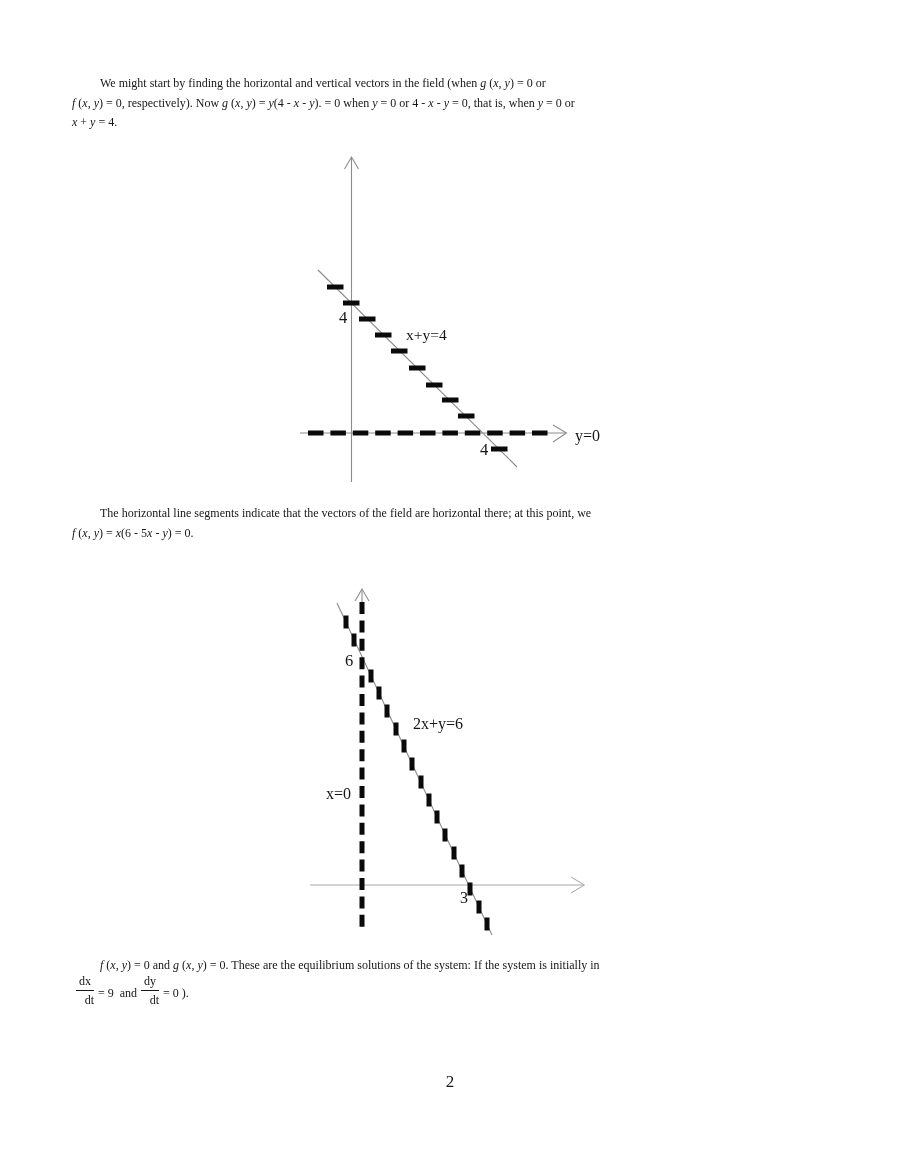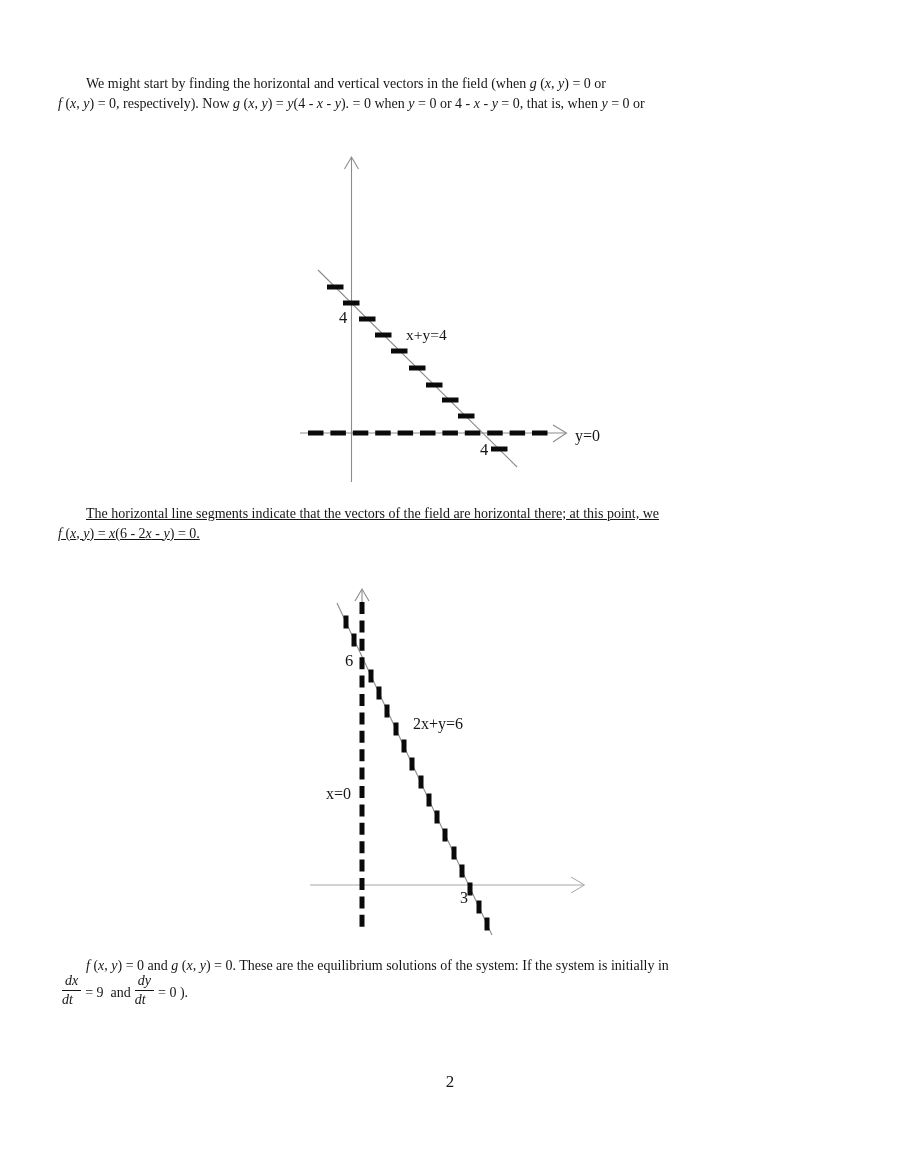--- a/index.html
+++ b/index.html
@@ -6,30 +6,30 @@
   body {
     width:900px; height:1165px;
     font-family:"Liberation Serif", serif;
     color:#161616;
   }
   .page {
     position:relative; width:900px; height:1165px;
     background:#ffffff; overflow:hidden;
   }
   .para {
-    position:absolute; left:58px;
-    font-size:14px; line-height:19.6px;
+    position:absolute; left:72px;
+    font-size:12px; line-height:19.6px;
   }
   .tline { white-space:pre; }
   .para .tline:first-child { text-indent:28px; }
   .it { font-style:italic; }
   .bd { font-weight:normal; }
   .frac {
     display:inline-block; vertical-align:middle;
-    text-align:left; font-style:italic;
+    text-align:right; 
     line-height:16.5px; margin:0 4px;
     transform:translateY(-3px);
   }
   .fnum { display:block; padding:0 3px 1px; border-bottom:1.2px solid #161616; }
   .fden { display:block; padding-top:1px; }
   .pagenum {
     position:absolute; top:1072px; left:0; width:900px;
     text-align:center; font-size:17px;
   }
   svg.fig { position:absolute; }
@@ -39,20 +39,21 @@
   svg text { font-family:"Liberation Serif", serif; fill:#161616; }
 </style>
 </head>
 <body>
 
 <div class="page">
 
   <div class="para" style="top:74px;">
       <div class="tline"><span>We might start by finding the horizontal and vertical vectors in the field (when </span><span class="it">g</span><span> (</span><span class="it">x</span><span>, </span><span class="it">y</span><span>) = 0 or</span></div>
       <div class="tline"><span class="it">f</span><span> (</span><span class="it">x</span><span>, </span><span class="it">y</span><span>) = 0, respectively). Now </span><span class="it">g</span><span> (</span><span class="it">x</span><span>, </span><span class="it">y</span><span>) = </span><span class="it">y</span><span>(4 - </span><span class="it">x</span><span> - </span><span class="it">y</span><span>). = 0 when </span><span class="it">y</span><span> = 0 or 4 - </span><span class="it">x</span><span> - </span><span class="it">y</span><span> = 0, that is, when </span><span class="it">y</span><span> = 0 or</span></div>
+      <div class="tline"><span class="it">x</span><span> + </span><span class="it">y</span><span> = 4.</span></div>
     </div>
 
   <svg class="fig" style="left:290px; top:148px;" width="330" height="342" viewBox="290 148 330 342">
     <line x1="351.5" y1="158" x2="351.5" y2="482" class="thin"></line>
     <polyline points="344.5,169 351.5,157 358.5,169" class="thin"></polyline>
     <line x1="300" y1="433" x2="566" y2="433" class="thin"></line>
     <polyline points="553,425 566.5,433 553,442" class="thin"></polyline>
     <line x1="318" y1="270" x2="517" y2="467" class="thin"></line>
     <line x1="308" y1="433" x2="548" y2="433" stroke="#0a0a0a" stroke-width="5" stroke-dasharray="15.5 6.9"></line>
     <g>
@@ -66,23 +67,23 @@
       <rect class="bdash" x="442" y="397.5" width="16.5" height="5"></rect>
       <rect class="bdash" x="458" y="413.5" width="16.5" height="5"></rect>
       <rect class="bdash" x="491" y="446.5" width="16.5" height="5"></rect>
     </g>
     <text x="343" y="323" text-anchor="middle" font-size="16.5">4</text>
     <text x="406" y="340" font-size="15.5">x+y=4</text>
     <text x="484" y="455" text-anchor="middle" font-size="16.5">4</text>
     <text x="575" y="441" font-size="16">y=0</text>
   </svg>
 
-  <div class="para" style="top:504px;text-decoration:underline;">
+  <div class="para" style="top:504px;">
       <div class="tline"><span>The horizontal line segments indicate that the vectors of the field are horizontal there; at this point, we</span></div>
-      <div class="tline"><span class="it">f</span><span> (</span><span class="it">x</span><span>, </span><span class="it">y</span><span>) = </span><span class="it">x</span><span>(6 - 2</span><span class="it">x</span><span> - </span><span class="it">y</span><span>) = 0.</span></div>
+      <div class="tline"><span class="it">f</span><span> (</span><span class="it">x</span><span>, </span><span class="it">y</span><span>) = </span><span class="it">x</span><span>(6 - 5</span><span class="it">x</span><span> - </span><span class="it">y</span><span>) = 0.</span></div>
     </div>
 
   <svg class="fig" style="left:300px; top:580px;" width="320" height="365" viewBox="300 580 320 365">
     <line x1="362" y1="590" x2="362" y2="604" class="thin"></line>
     <polyline points="355,601 362,589 369,601" class="thin"></polyline>
     <line x1="310" y1="885" x2="584" y2="885" class="thin2"></line>
     <polyline points="571,877 584.5,885 571,893" class="thin2"></polyline>
     <line x1="337" y1="603" x2="492" y2="935" class="thin"></line>
     <line x1="362" y1="602" x2="362" y2="931" stroke="#0a0a0a" stroke-width="5" stroke-dasharray="12 6.4"></line>
     <g>

